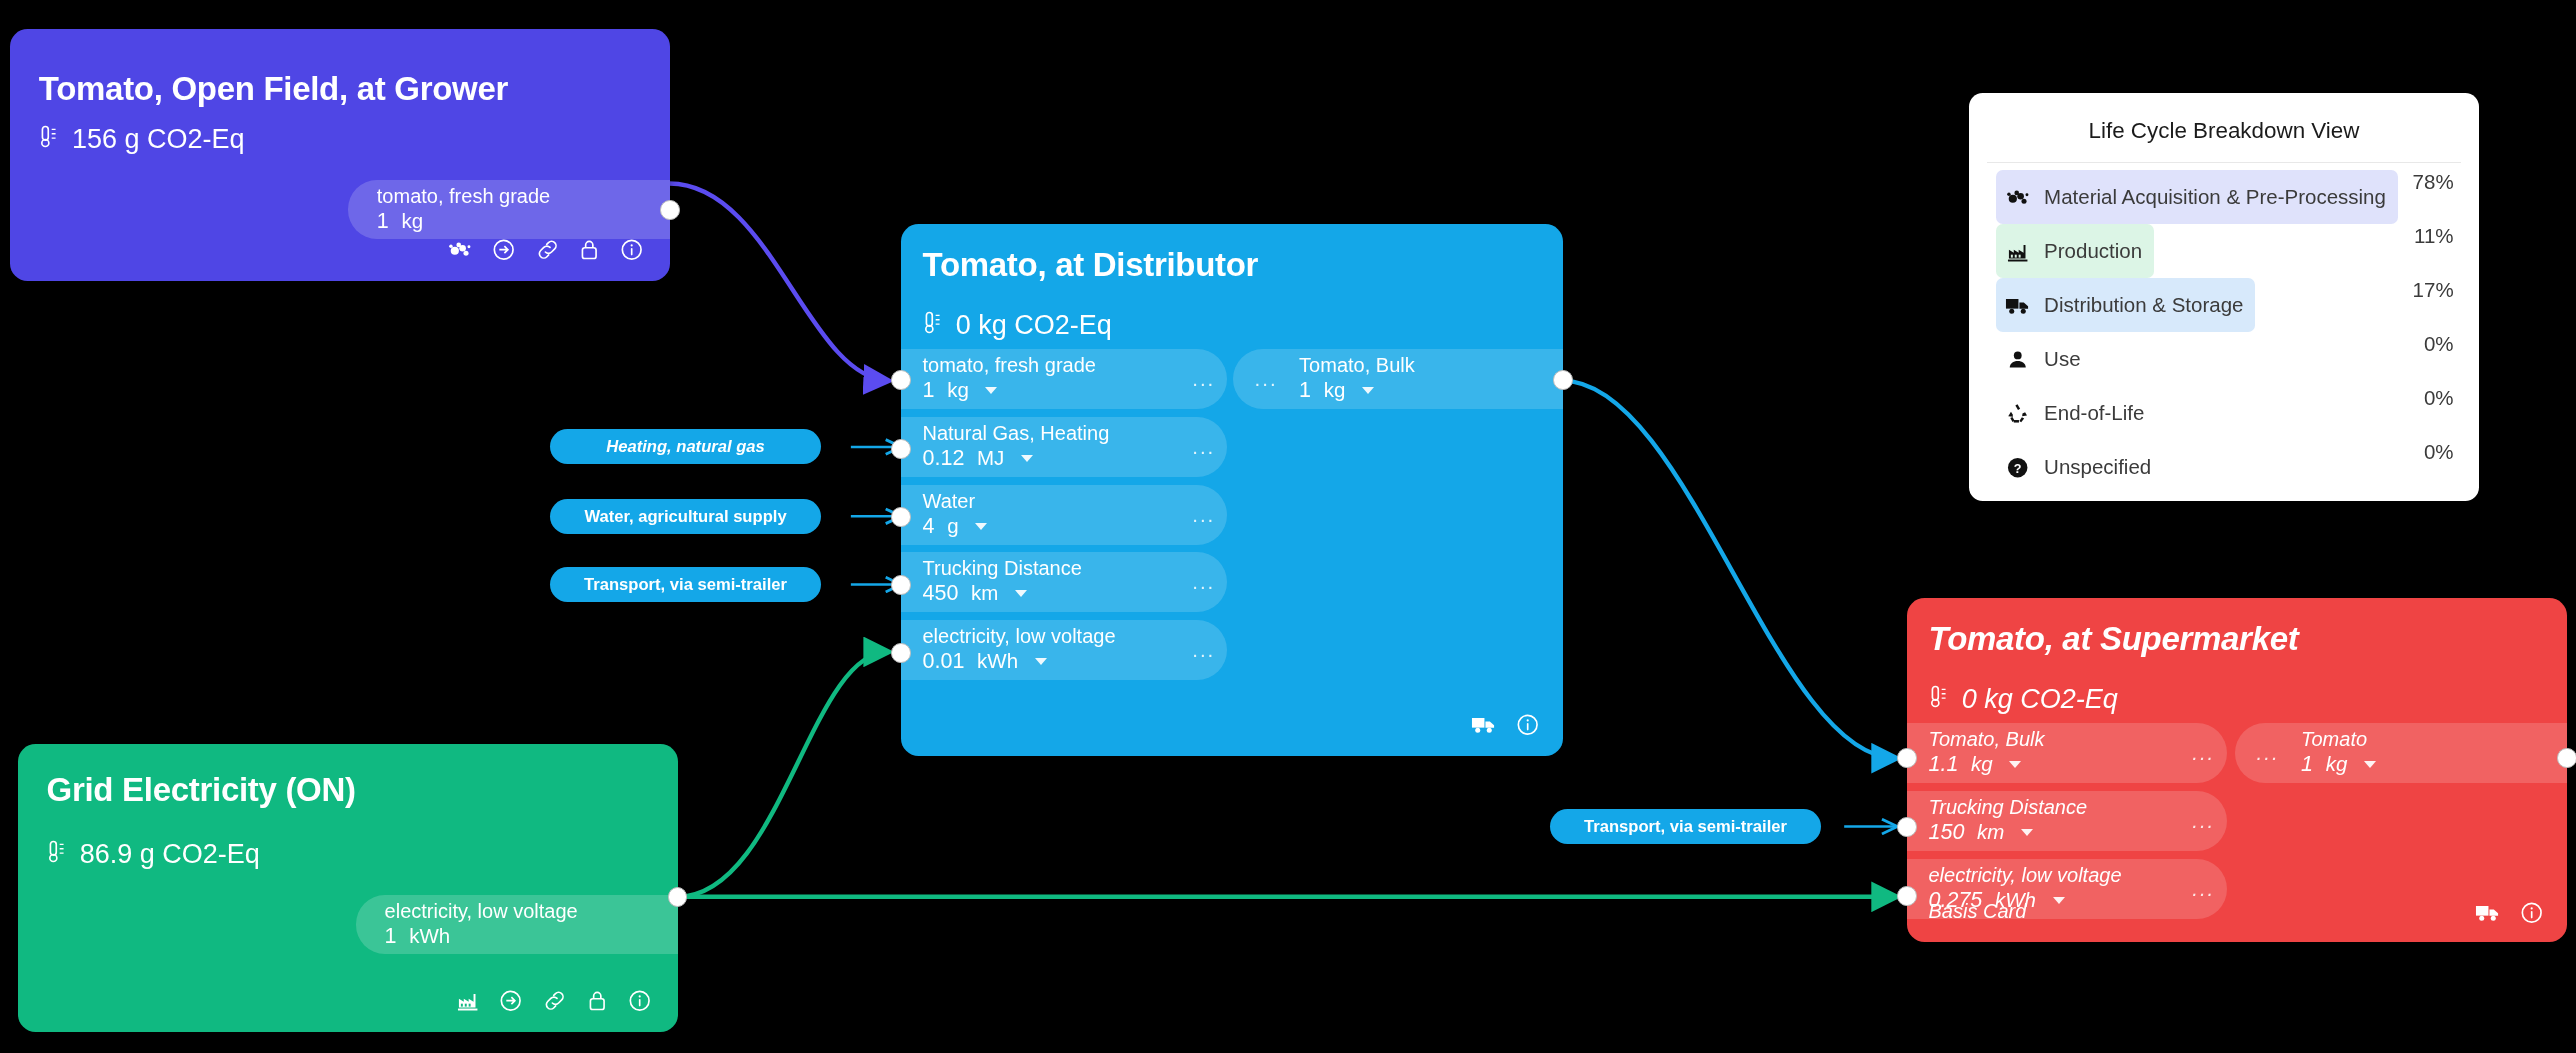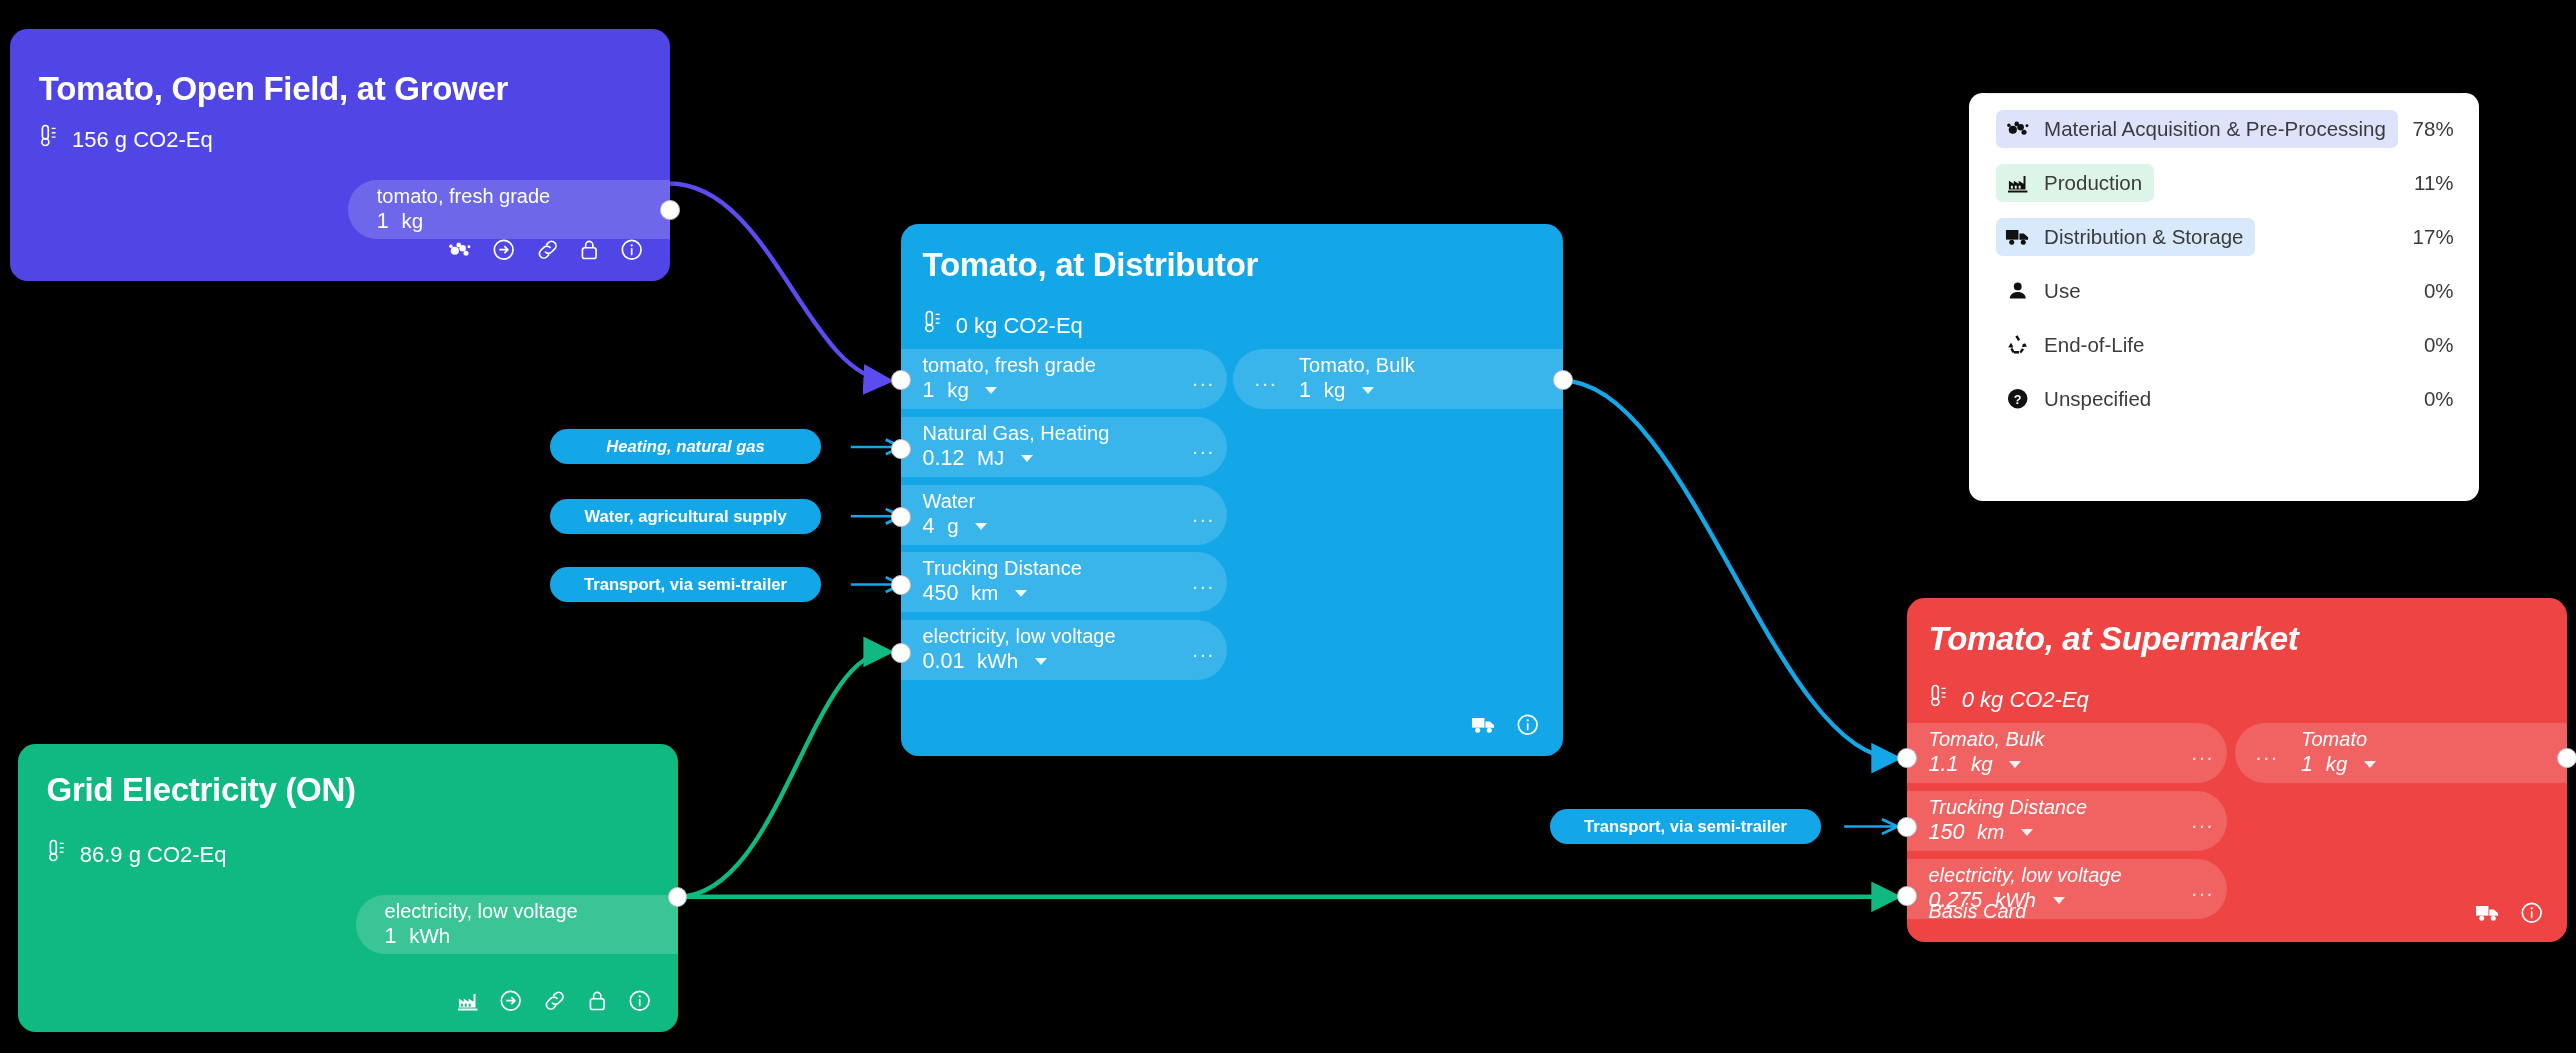--- a/index.html
+++ b/index.html
@@ -11,21 +11,21 @@
   }
   #canvas { position: relative; width: 2576px; height: 1054px; }
 
   
   #edges { position: absolute; inset: 0; width: 2576px; height: 1054px; pointer-events: none; z-index: 1; }
 
   
   .node { position: absolute; border-radius: 17.6px; z-index: 3; overflow: visible; }
   .node-inner { border-radius: 17.6px; overflow: hidden; height: 100%; position: relative; }
   .node-title { font-size: 33px; font-weight: bold; color: #fff; letter-spacing: -0.3px; }
-  .node-co2 { display: flex; align-items: flex-end; gap: 13.7px; color: #fff; font-size: 22px; }
+  .node-co2 { display: flex; align-items: flex-start; gap: 13.7px; color: #fff; font-size: 27px; }
   .node-co2 svg { flex: 0 0 auto; }
 
   
   .port {
     position: relative;
     display: flex; align-items: center;
     height: 60px;
     color: #fff;
   }
   .port-body { display: flex; flex-direction: column; justify-content: center; gap: 2px; }
@@ -97,21 +97,21 @@
               display: flex; align-items: center; justify-content: center; color:#fff;
               font-size: 16.6px; font-weight: bold; padding: 0 17.6px; z-index: 3; white-space: nowrap; }
 
   
   #breakdown { position: absolute; left: 1969px; top: 93px; width: 510px; height: 408px;
       background: #fff; border-radius: 13.7px; z-index: 4;
       box-shadow: 0 5.9px 21.5px rgba(0,0,0,0.30); padding: 0 17.6px; }
   #breakdown .bd-title { text-align: center; font-size: 22.4px; color: #1b1b1b;
       padding: 25px 0 17.6px; }
   #breakdown .bd-list { border-top: 1px solid #e8e8e8; padding-top: 7.8px; }
-  .bd-row { display: flex; align-items: center; height: 54px; padding-left: 9px; }
+  .bd-row { display: flex; height: 54px; padding-left: 9px; }
   .bd-chip { display: flex; align-items: center; gap: 13.7px; padding: 6.8px 11.7px 6.8px 9.8px;
       border-radius: 6.8px; }
   .bd-name { font-size: 20.5px; color: #3b3b3b; white-space: nowrap; }
   .bd-pct { margin-left: auto; font-size: 20.5px; color: #3b3b3b; padding-right: 7.8px; }
   .bd-ico { width: 25px; height: 25px; display: flex; align-items: center; justify-content: center; }
   .bd-ico svg { display: block; }
 </style>
 </head>
 <body>
 
@@ -481,20 +481,21 @@
     <span>Water, agricultural supply</span>
   </div>
   <div class="src-pill" style="left:550px; top:567px; width:271px;">
     <span>Transport, via semi-trailer</span>
   </div>
   <div class="src-pill" style="left:1550px; top:809px; width:271px;">
     <span>Transport, via semi-trailer</span>
   </div>
 
   <div id="breakdown">
+    <div class="bd-title">Life Cycle Breakdown View</div>
     <div class="bd-list">
 
       <div class="bd-row">
         <div class="bd-chip" style="background:#dfe2fb;">
           <span class="bd-ico">
             <svg width="23.4" height="19.5" viewBox="0 0 24 20" fill="#111">
               <circle cx="7" cy="11" r="4.2"></circle>
                 <circle cx="15" cy="8.5" r="3.4"></circle>
                 <circle cx="18.5" cy="13.5" r="2.6"></circle>
               <circle cx="11" cy="5" r="2.4"></circle>

